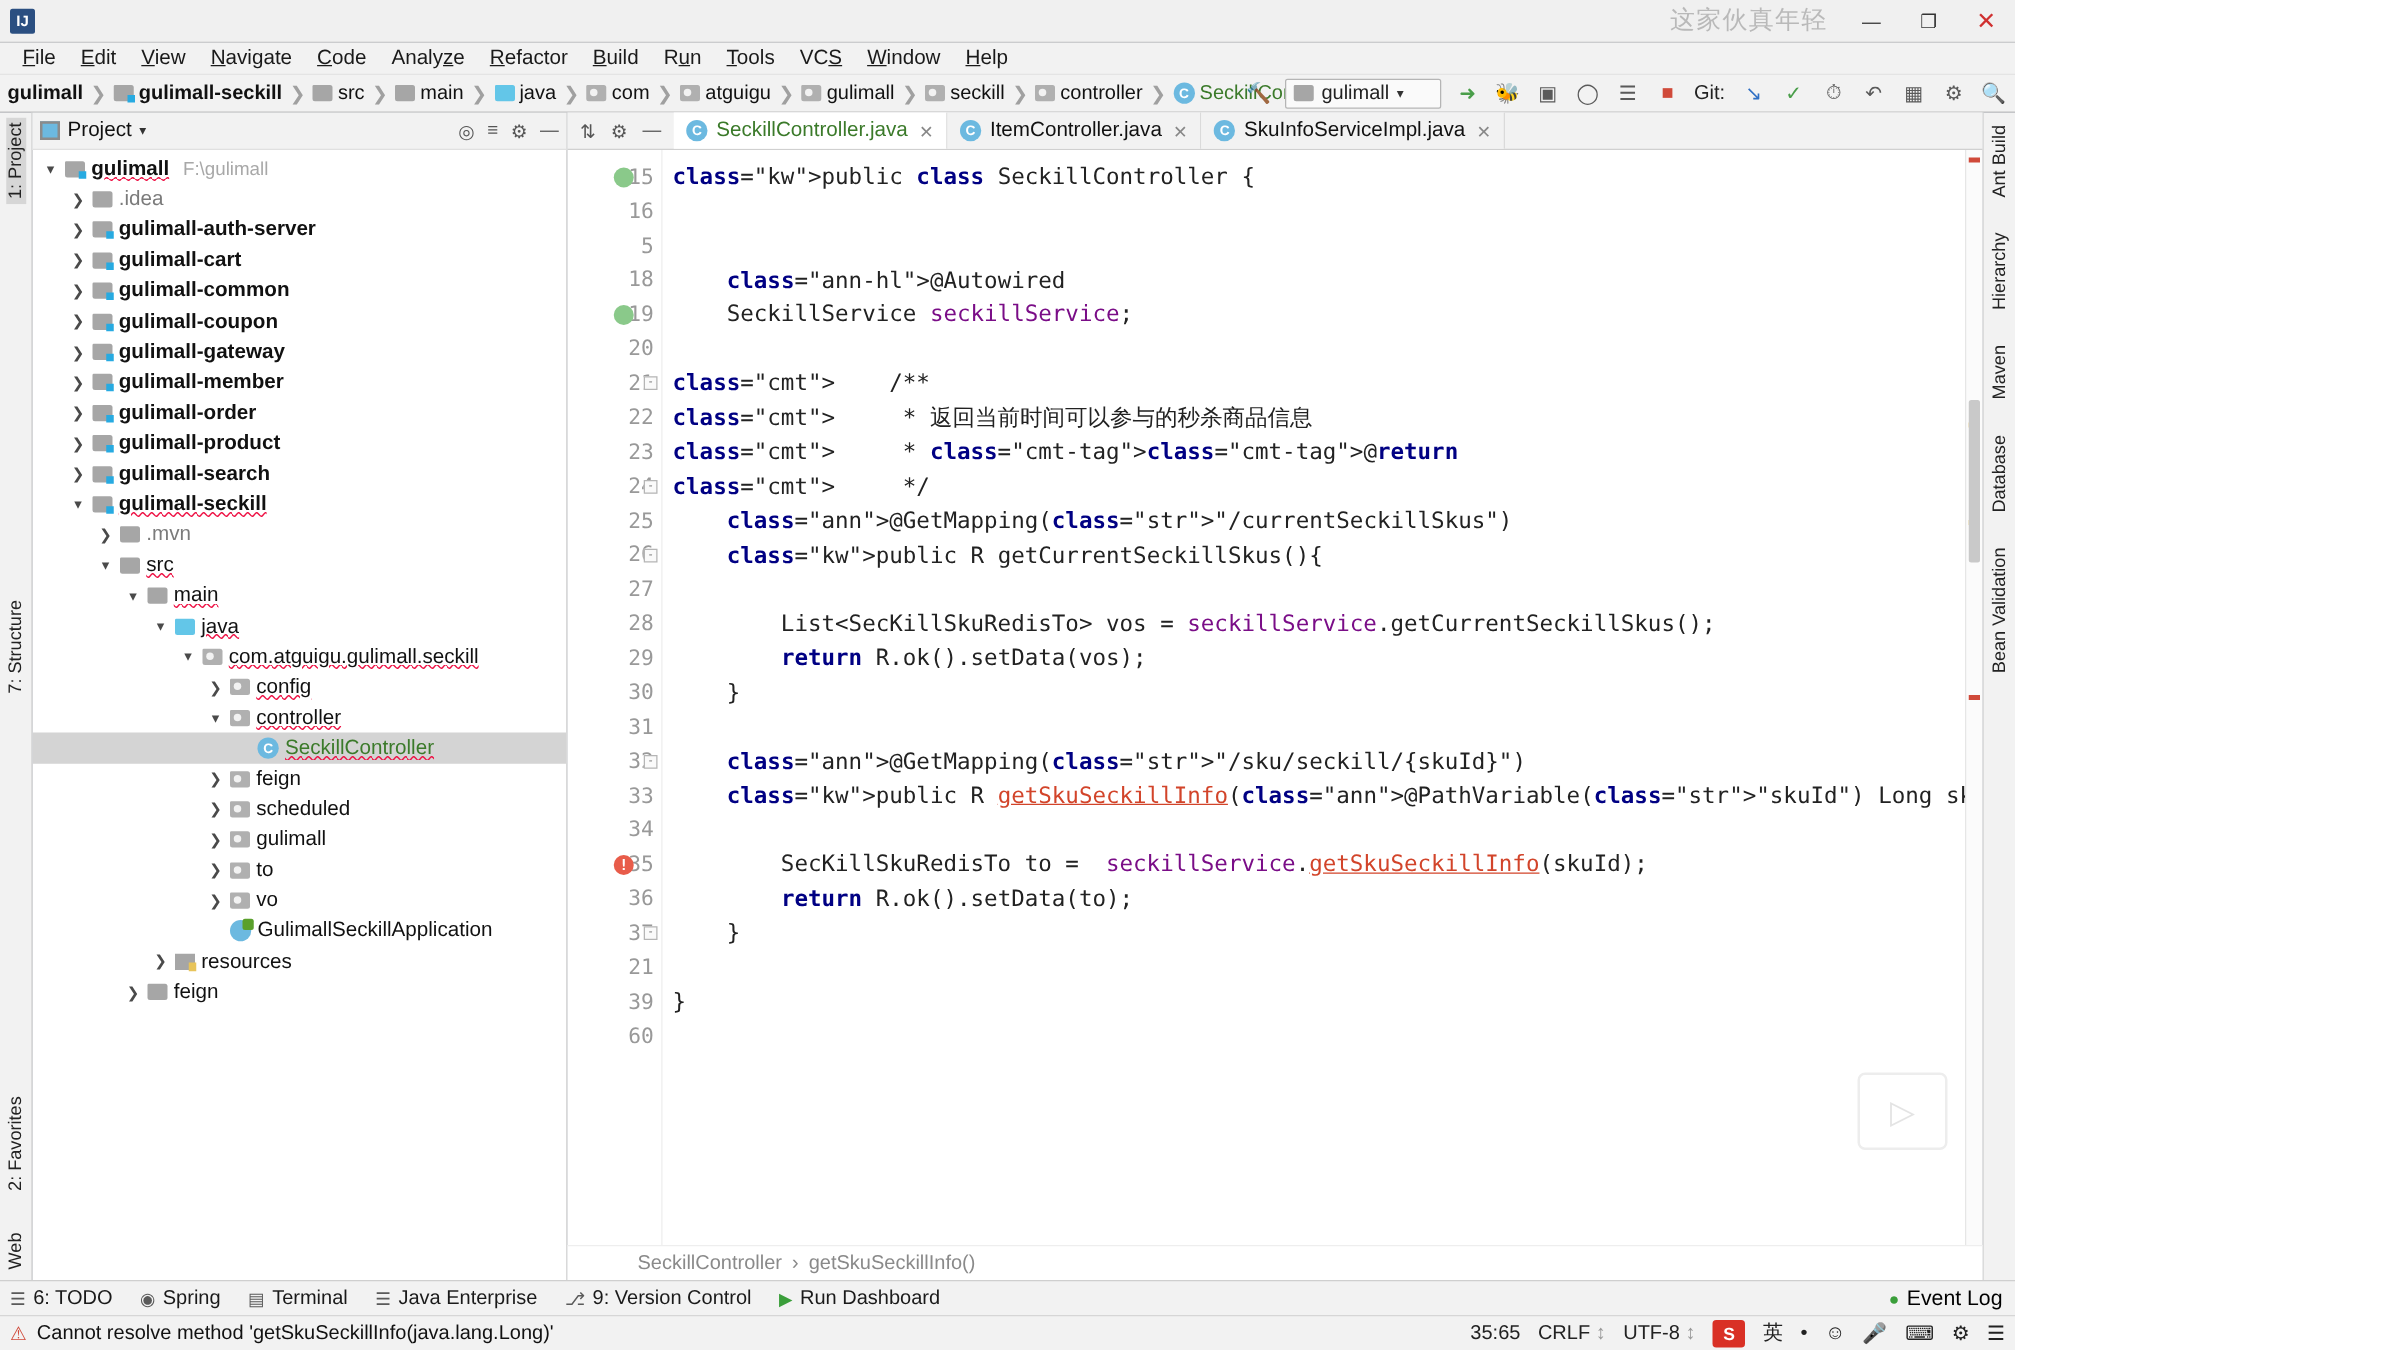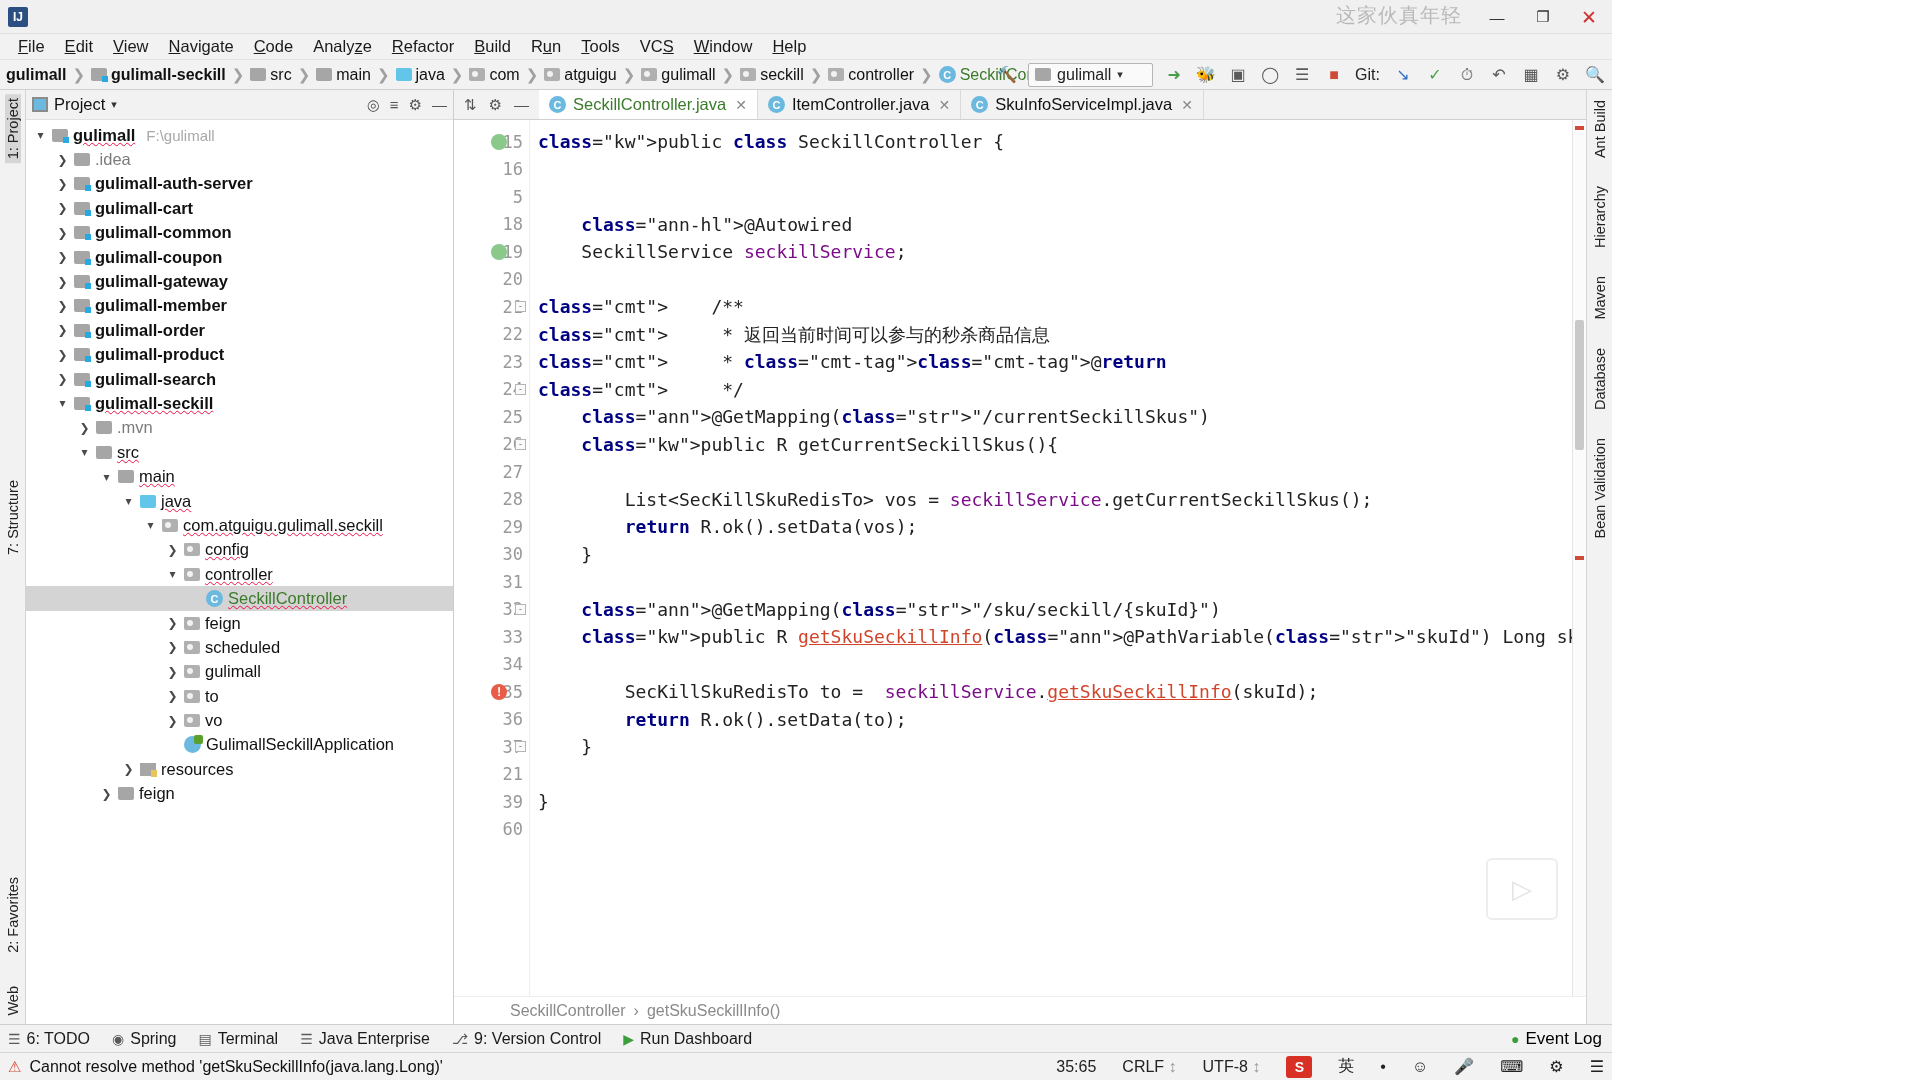--- a/index.html
+++ b/index.html
@@ -216,21 +216,21 @@
   .tw-ico.green { color: #3a9e3a; }
   .tw-right { position: absolute; right: 10px; display: flex; align-items: center; gap: 6px; }
 
   
   .status {
     height: 28px; background: #f2f2f2; border-top: 1px solid #d6d6d6;
     display: flex; align-items: center; padding-left: 8px; gap: 8px; position: relative;
   }
   .status-msg { font-size: 16px; color: #111; }
   .status-right {
-    position: absolute; right: 8px; display: flex; align-items: center; gap: 26px;
+    position: absolute; right: 8px; display: flex; align-items: center; gap: 14px;
     font-size: 16px; color: #222;
   }
   .sb-sep { color:#999; }
   .ime {
     width: 26px; height: 22px; background: #d93025; color: #fff; border-radius: 3px;
     display: flex; align-items: center; justify-content: center; font-weight: bold; font-size: 14px;
   }
 
   
   .popup {

